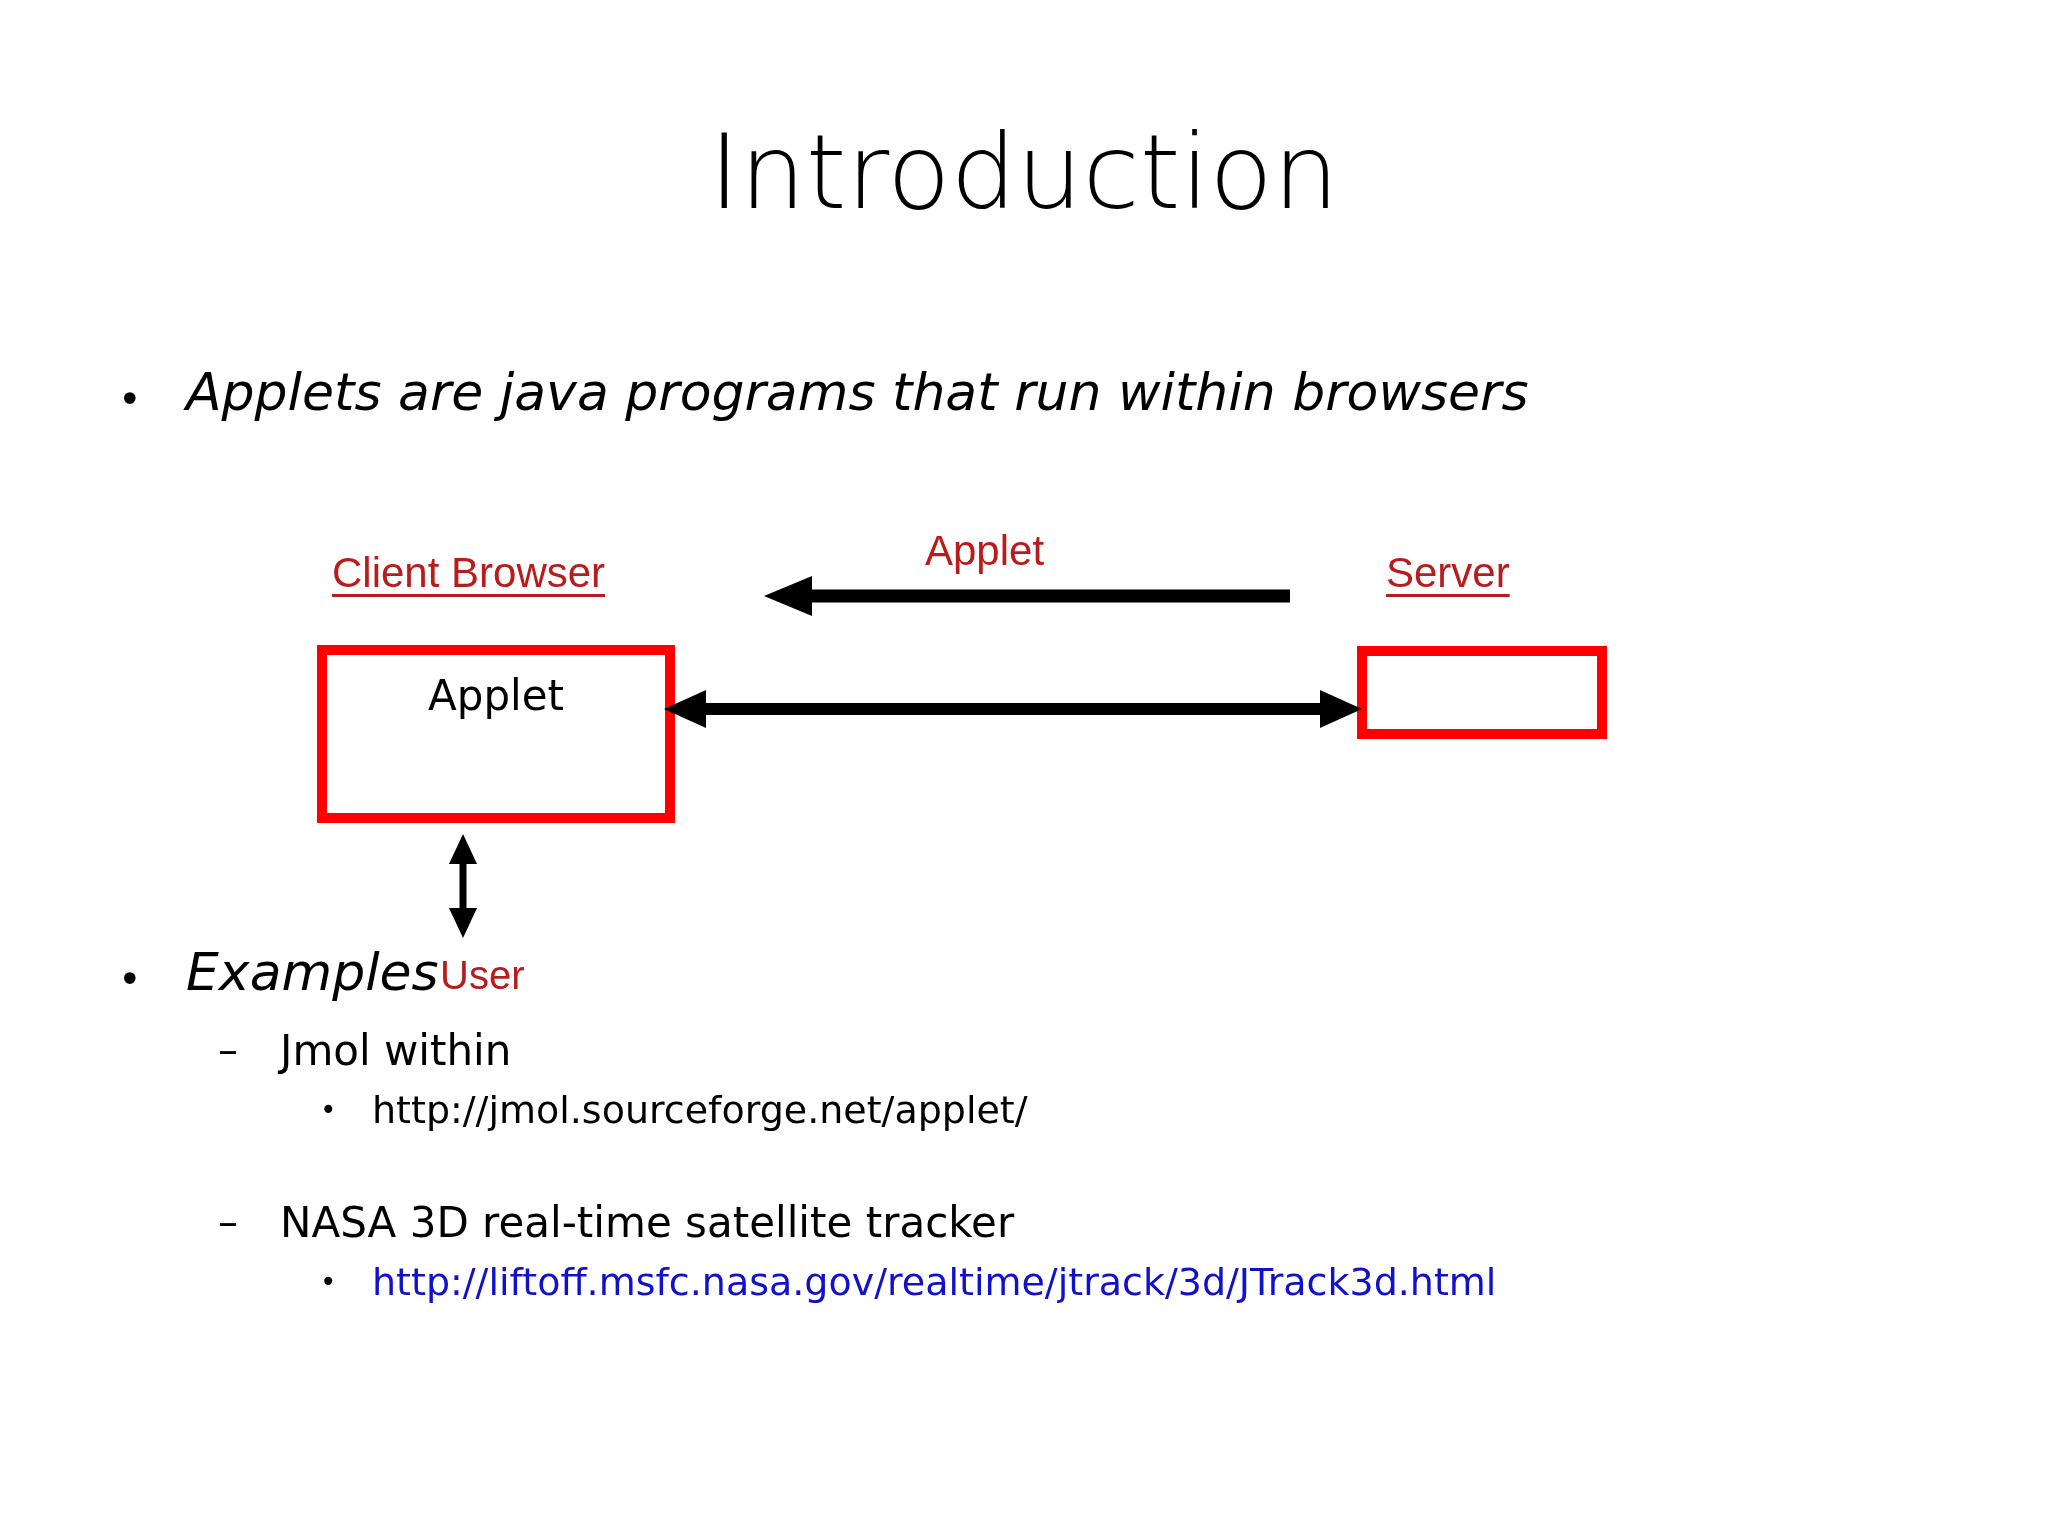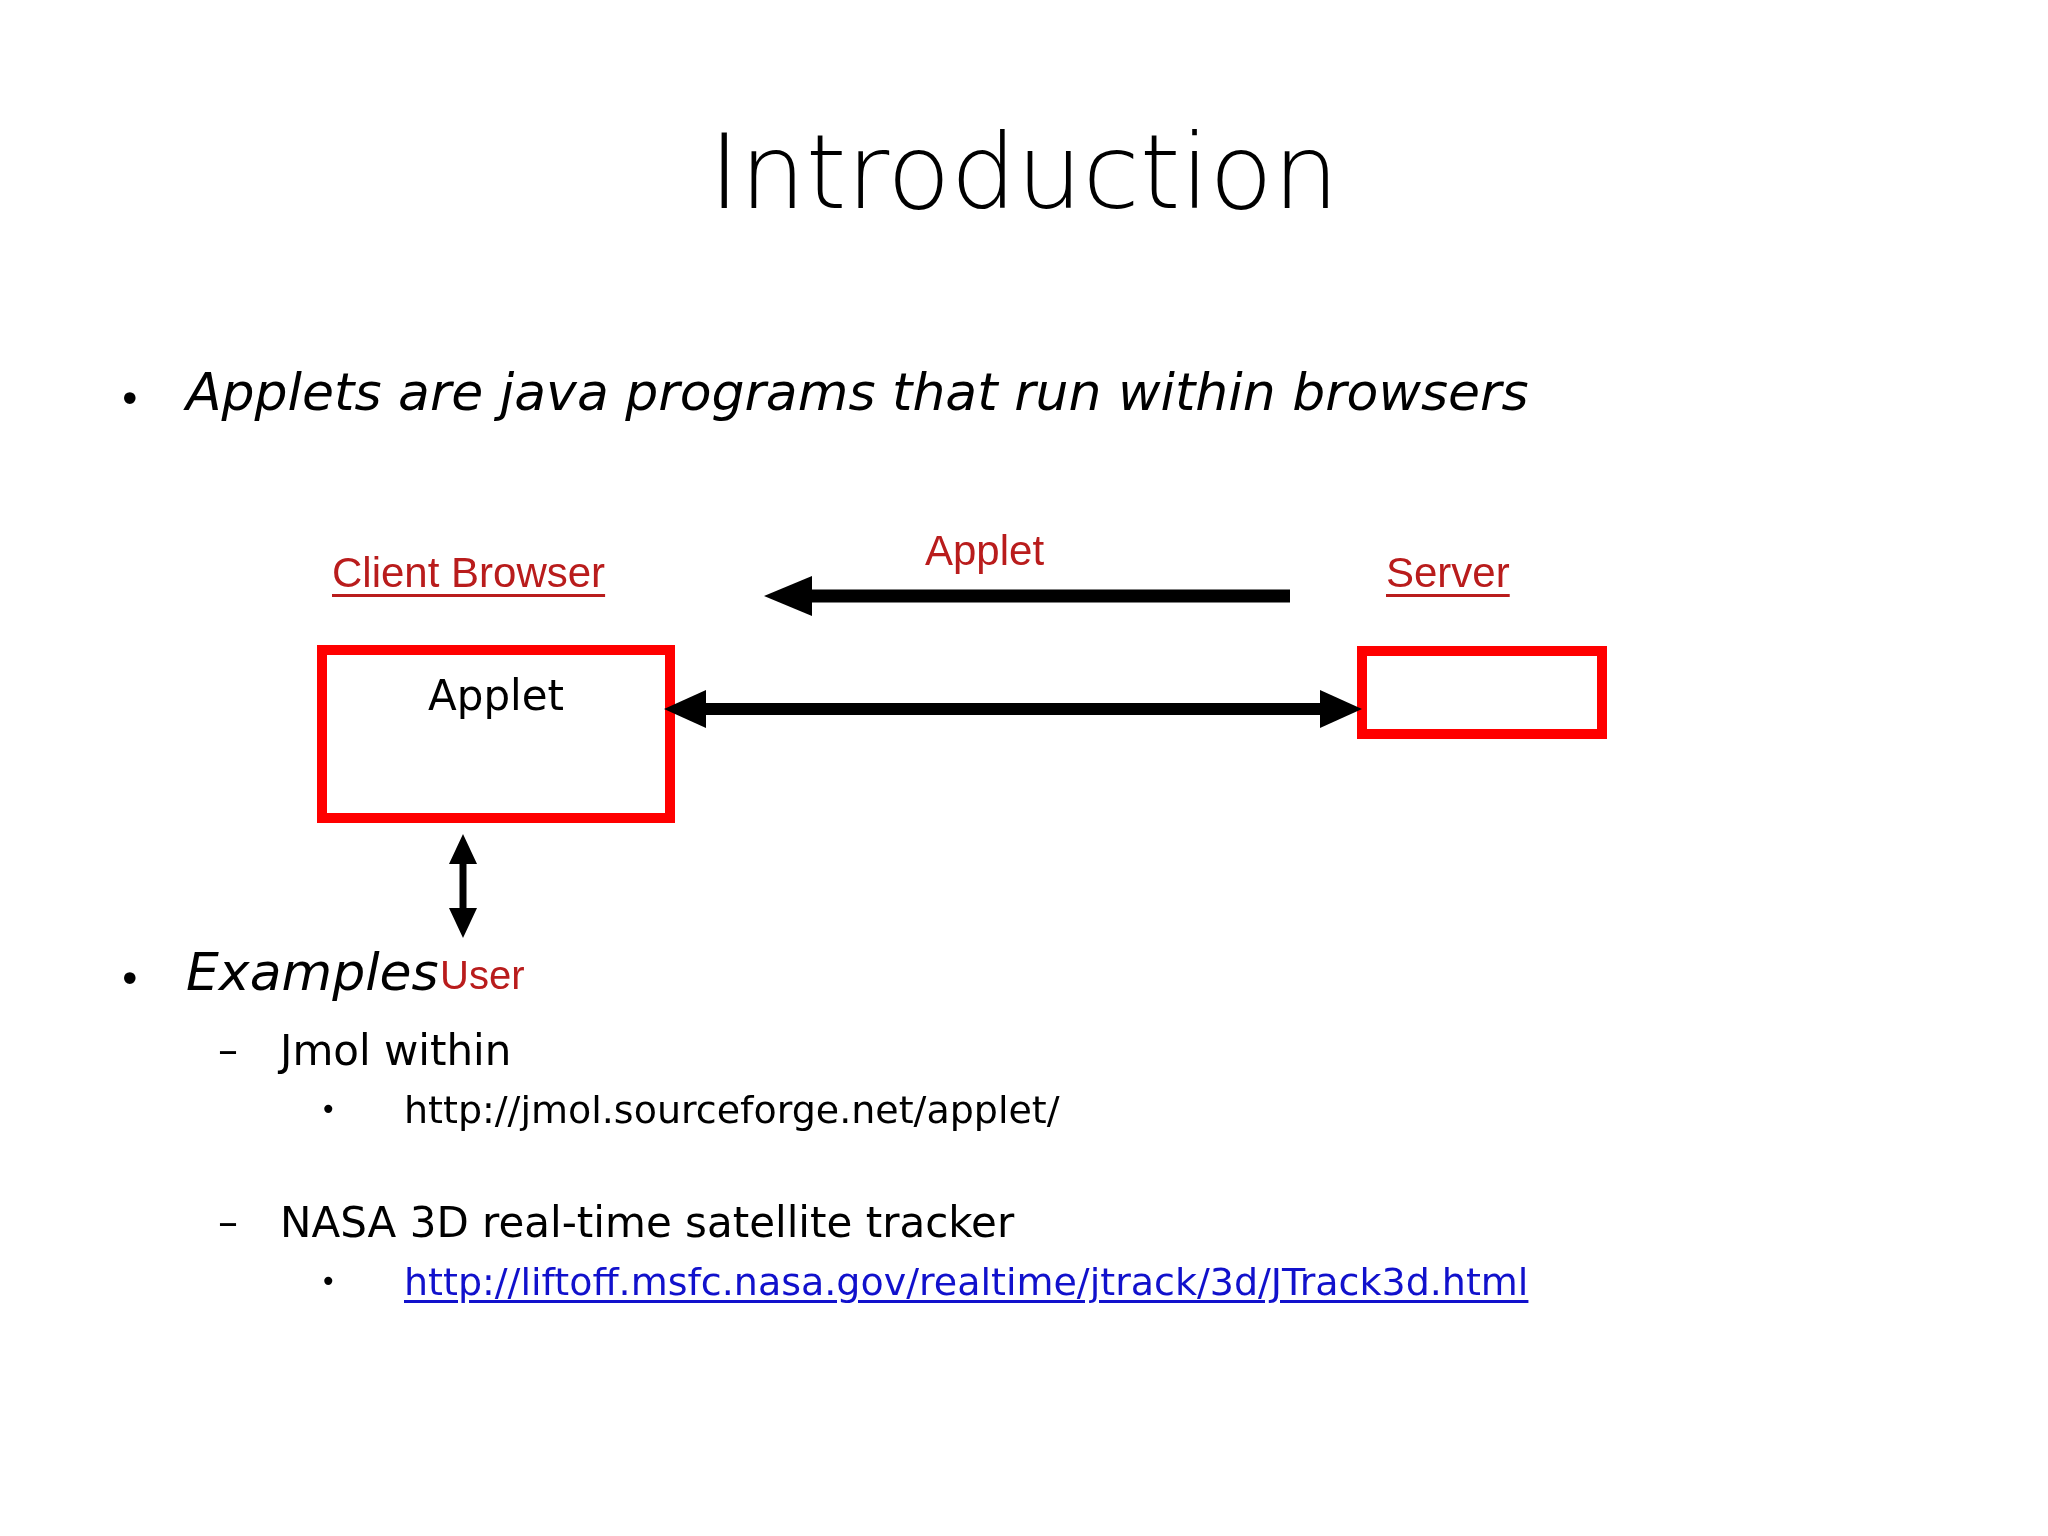--- a/index.html
+++ b/index.html
@@ -112,28 +112,26 @@
   .bullet-l3 .marker {
     width: 52px;
     flex: 0 0 52px;
     font-size: 28px;
     line-height: 1.45;
   }
   .bullet-l3 .text {
     font-size: 38px;
     line-height: 1.1;
     white-space: nowrap;
-    margin-left: 32px;
   }
   #bullet-jmol-url { left: 320px; top: 1090px; }
   #bullet-nasa-url { left: 320px; top: 1262px; }
 
   .link {
     color: #1111cc;
-    text-decoration: underline;
     text-underline-offset: 5px;
   }
 
   
   .diag-label {
     position: absolute;
     font-family: Liberation Sans, sans-serif;
     font-size: 42px;
     line-height: 1;
     color: #b91c1c;

